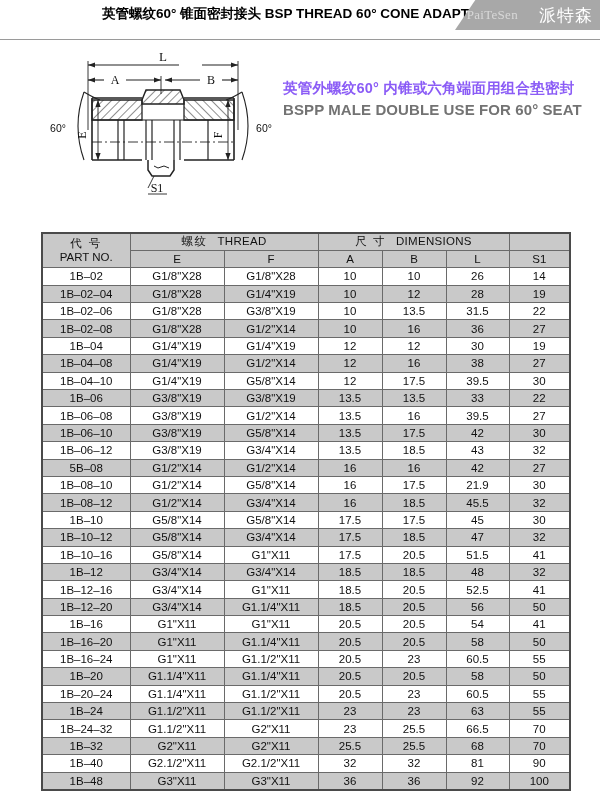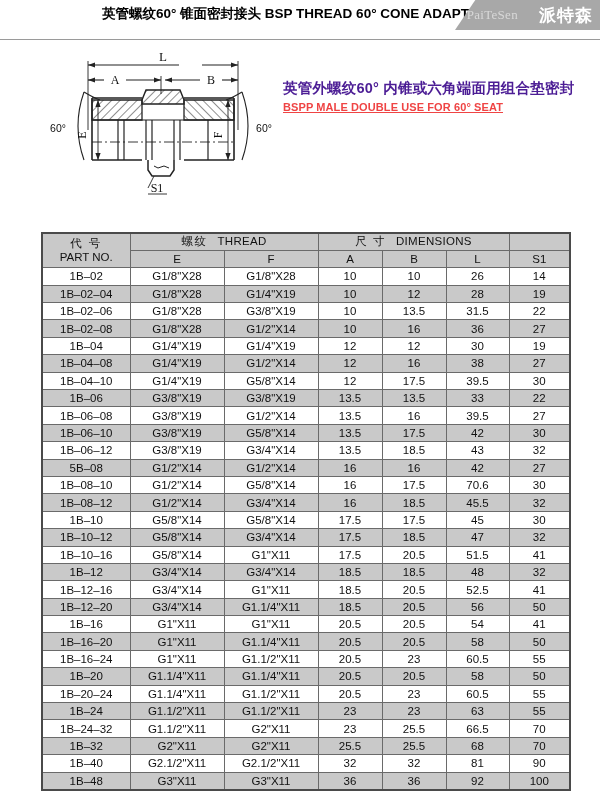--- a/index.html
+++ b/index.html
@@ -41,21 +41,21 @@
     gap: 21px;
   }
   .logo-latin {
     font-family: "Liberation Serif", "DejaVu Serif", serif;
     font-size: 13px;
     color: #d8d8d8;
     letter-spacing: 0.3px;
   }
   .logo-cn {
     font-size: 17px;
-    font-weight: bold;
+    font-weight: normal;
     color: #ffffff;
     letter-spacing: 1px;
   }
   .header-rule {
     position: absolute;
     left: 0; bottom: 0;
     width: 600px; height: 1px;
     background: #9a9a9a;
   }
 
@@ -75,29 +75,28 @@
     line-height: 1.52;
   }
   .spec-code {
     font-size: 13px;
     font-weight: bold;
     color: #000;
   }
   .spec-cn {
     font-size: 14.5px;
     font-weight: bold;
-    color: #4c1d95;
+    color: #8b5cf6;
     letter-spacing: 0.2px;
   }
   .spec-en {
-    font-size: 11px;
+    font-size: 15px;
     font-weight: bold;
-    color: #ef4444;
+    color: #737373;
     letter-spacing: 0.1px;
-    text-decoration: underline;
   }
 
   
   .table-wrap {
     position: absolute;
     left: 41px; top: 232px;
     width: 528px;
   }
   table.spec-table {
     border-collapse: collapse;
@@ -384,21 +383,21 @@
           <td>16</td>
           <td>42</td>
           <td>27</td>
         </tr>
         <tr class="row-odd">
           <td>1B–08–10</td>
           <td>G1/2"X14</td>
           <td>G5/8"X14</td>
           <td>16</td>
           <td>17.5</td>
-          <td>70.6</td>
+          <td>21.9</td>
           <td>30</td>
         </tr>
         <tr class="row-even">
           <td>1B–08–12</td>
           <td>G1/2"X14</td>
           <td>G3/4"X14</td>
           <td>16</td>
           <td>18.5</td>
           <td>45.5</td>
           <td>32</td>

